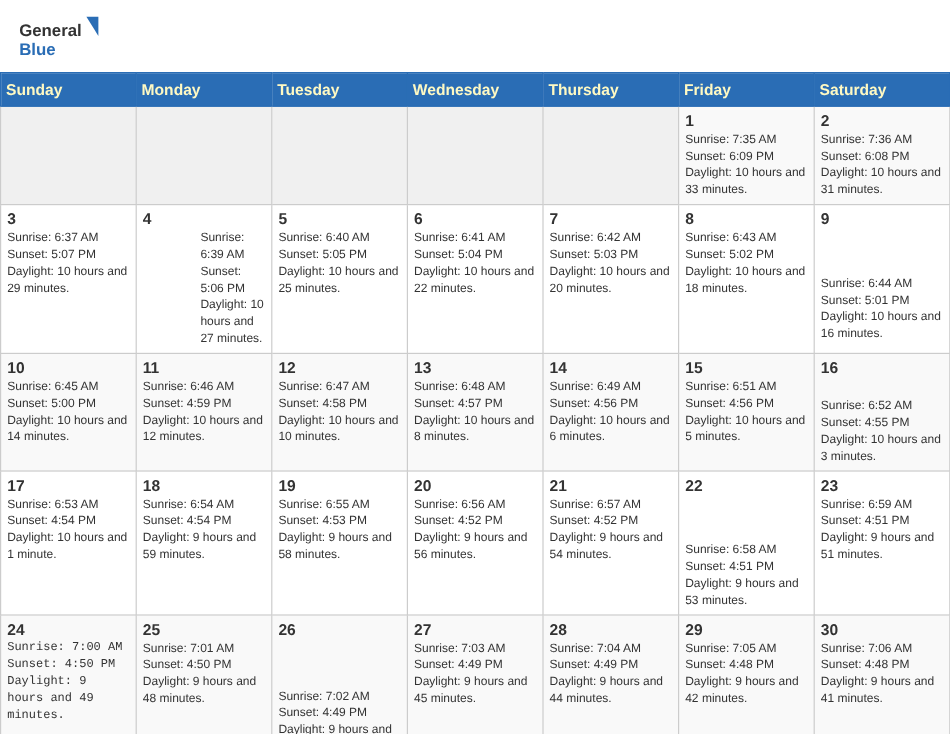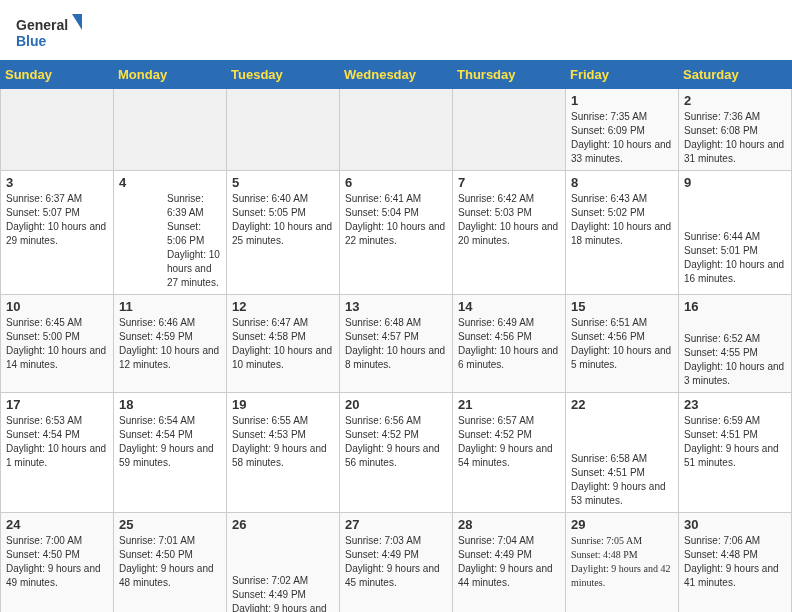--- a/index.html
+++ b/index.html
@@ -31,21 +31,21 @@
       font-size: 15px;
       color: #444;
     }
     .calendar {
       width: 100%;
       border-collapse: collapse;
       margin: 0;
     }
     .calendar thead tr th {
       background-color: #2a6db5;
-      color: #fde047;
+      color: #fef9c3;
       font-size: 13px;
       font-weight: bold;
       padding: 6px 4px;
       text-align: left;
       border: 1px solid #2a6db5;
     }
     .calendar tbody tr td {
       vertical-align: top;
       border: 1px solid #ccc;
       padding: 4px 5px;
@@ -256,21 +256,21 @@
         <td>
           <span class="day-num">23</span>
           <div class="day-info" style="white-space: pre-line;">Sunrise: 6:59 AM
 Sunset: 4:51 PM
 Daylight: 9 hours and 51 minutes.</div>
         </td>
       </tr>
       <tr>
         <td>
           <span class="day-num">24</span>
-          <div class="day-info" style="white-space: pre-line;">Sunrise: 7:00 AM
+          <div class="day-info" style="white-space: pre-line; font-family: Liberation Mono, monospace;">Sunrise: 7:00 AM
 Sunset: 4:50 PM
 Daylight: 9 hours and 49 minutes.</div>
         </td>
         <td>
           <span class="day-num">25</span>
           <div class="day-info" style="white-space: pre-line;">Sunrise: 7:01 AM
 Sunset: 4:50 PM
 Daylight: 9 hours and 48 minutes.</div>
         </td>
         <td>
@@ -286,21 +286,21 @@
 Daylight: 9 hours and 45 minutes.</div>
         </td>
         <td>
           <span class="day-num">28</span>
           <div class="day-info" style="white-space: pre-line;">Sunrise: 7:04 AM
 Sunset: 4:49 PM
 Daylight: 9 hours and 44 minutes.</div>
         </td>
         <td>
           <span class="day-num">29</span>
-          <div class="day-info" style="white-space: pre-line; font-family: Liberation Serif, serif;">Sunrise: 7:05 AM
+          <div class="day-info" style="white-space: pre-line;">Sunrise: 7:05 AM
 Sunset: 4:48 PM
 Daylight: 9 hours and 42 minutes.</div>
         </td>
         <td>
           <span class="day-num">30</span>
           <div class="day-info" style="white-space: pre-line;">Sunrise: 7:06 AM
 Sunset: 4:48 PM
 Daylight: 9 hours and 41 minutes.</div>
         </td>
       </tr>

